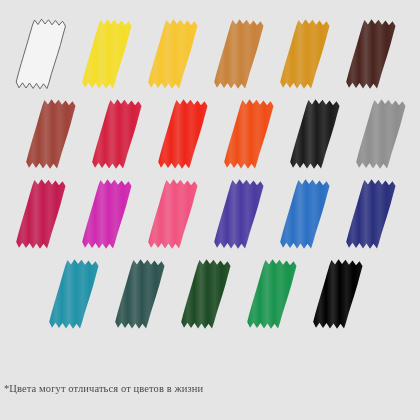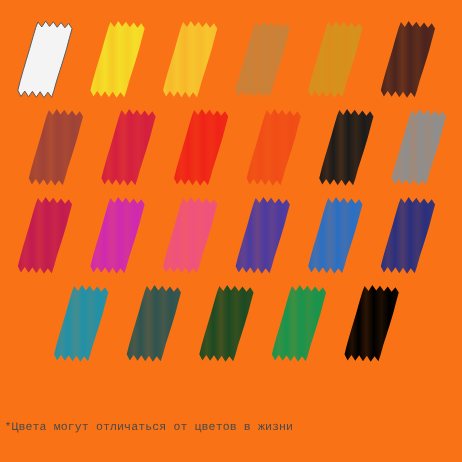--- a/index.html
+++ b/index.html
@@ -4,23 +4,23 @@
 <style>
   html, body {
     margin: 0;
     padding: 0;
     background: #ffffff;
   }
   #page {
     position: relative;
     width: 420px;
     height: 420px;
-    background: #f97316;
+    background: #e5e5e5;
     overflow: hidden;
-    font-family: Liberation Mono, monospace;
+    font-family: Liberation Serif, serif;
   }
   #swatch-grid {
     position: absolute;
     left: 0;
     top: 0;
     width: 420px;
     height: 380px;
   }
   .swatch-row {
     position: absolute;

